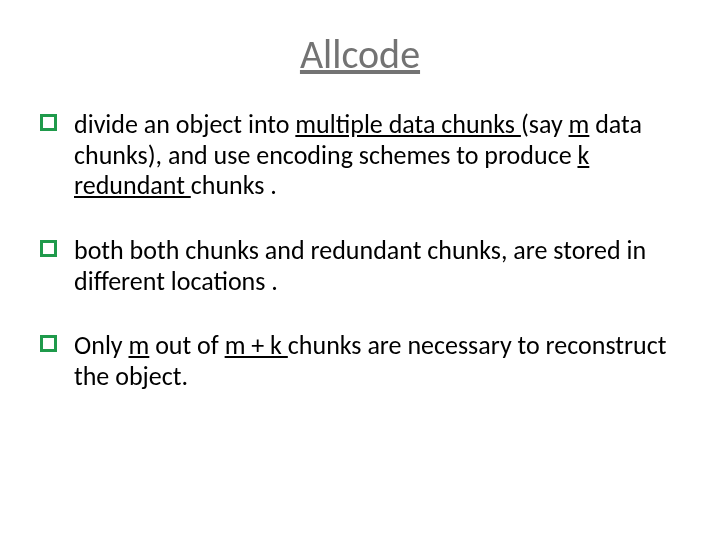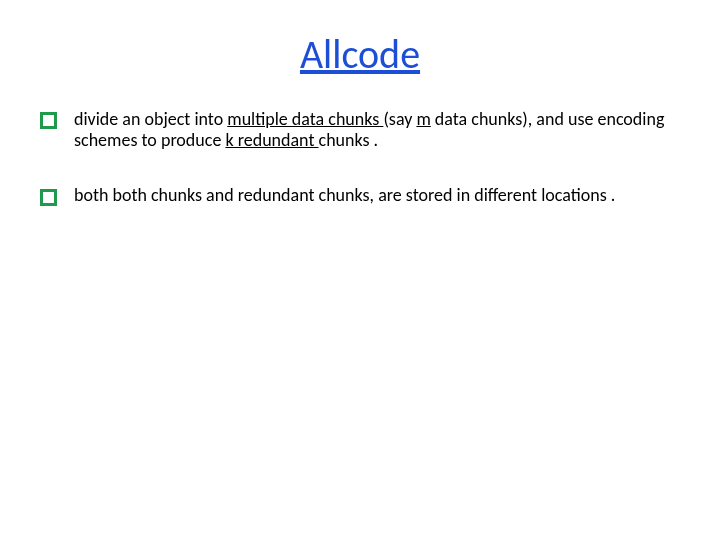--- a/index.html
+++ b/index.html
@@ -19,21 +19,21 @@
     padding: 20px 40px 20px 40px;
   }
   .title {
     text-align: center;
     font-size: 40px;
     font-weight: 400;
     text-decoration: underline;
     margin: 10px 0 30px 0;
   }
   .bullet-block {
-    font-size: 18px;
+    font-size: 26px;
     line-height: 1.18;
     margin-bottom: 34px;
     padding-left: 34px;
     position: relative;
   }
   .bullet-glyph {
     position: absolute;
     left: 0;
     top: 0.18em;
     width: 17px;
@@ -42,18 +42,19 @@
     box-sizing: border-box;
   }
   .u {
     text-decoration: underline;
   }
 </style>
 </head>
 <body>
 
 <div class="slide">
-  <h1 class="title" style="color: #1d4ed8;">Allcode</h1>
+  <h1 class="title" style="color: #737373;">Allcode</h1>
   <div id="bullets">
       <div class="bullet-block"><span class="bullet-glyph" style="border-color: rgb(31, 154, 75);"></span><span><span>divide an object into </span><span class="u">multiple data chunks </span><span> (say </span><span class="u">m</span><span> data chunks), and use encoding schemes to produce  </span><span class="u">k redundant </span><span>chunks .</span></span></div>
       <div class="bullet-block"><span class="bullet-glyph" style="border-color: rgb(31, 154, 75);"></span><span><span> both both chunks and redundant chunks, are stored  in different locations .</span></span></div>
+      <div class="bullet-block"><span class="bullet-glyph" style="border-color: rgb(31, 154, 75);"></span><span><span> Only </span><span class="u">m</span><span> out of </span><span class="u">m + k </span><span>chunks are necessary to reconstruct the object.</span></span></div>
     </div>
 </div>
 
 </body></html>

